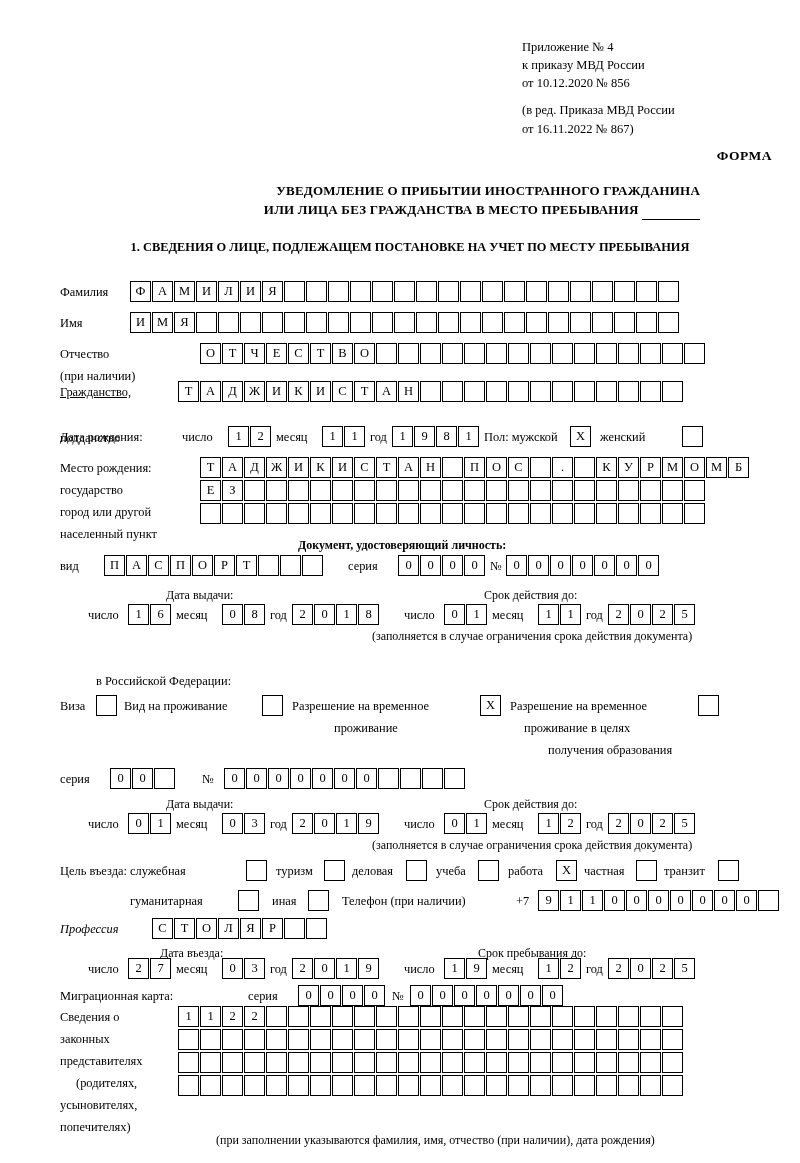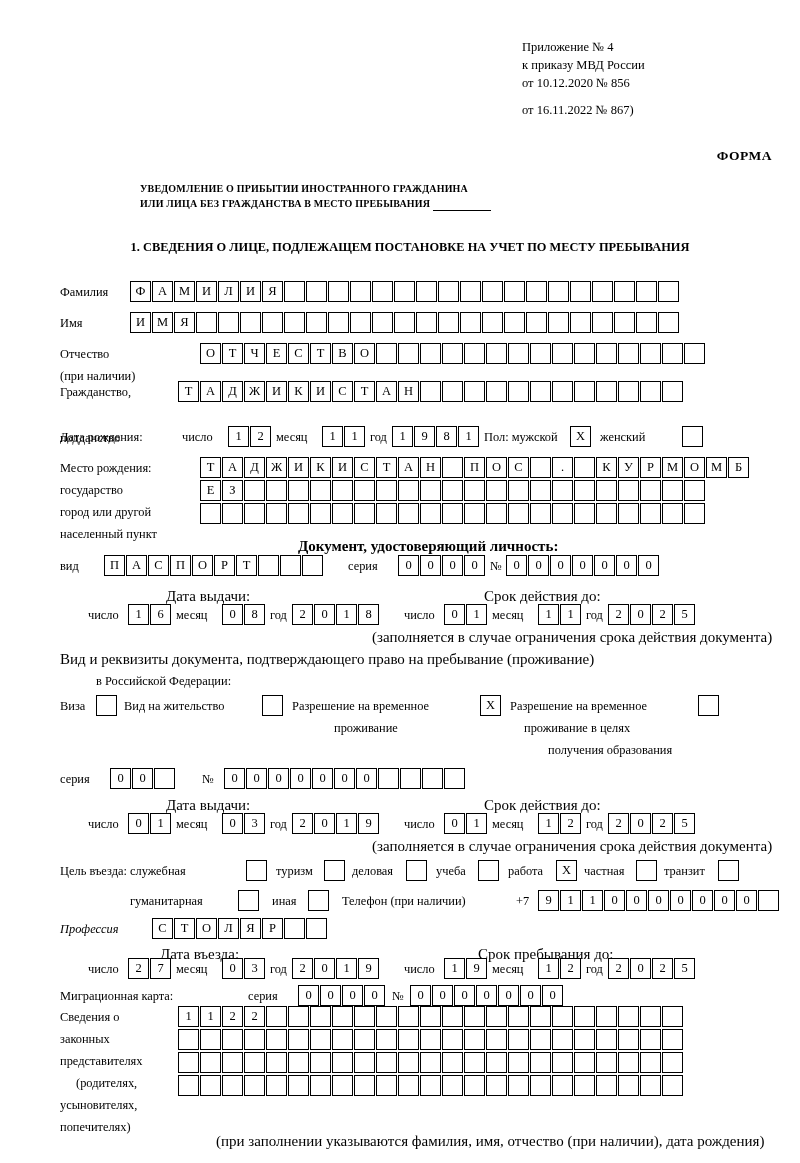--- a/index.html
+++ b/index.html
@@ -10,28 +10,28 @@
     position:relative;
   }
   .page{width:800px;min-height:1163px;position:relative;padding:0;box-sizing:border-box;}
 
   
   .hdr{position:absolute;right:28px;top:38px;text-align:left;font-size:12.5px;line-height:1.45;width:250px;}
   .hdr .l{white-space:nowrap;}
   .hdr .gap{height:9px;}
   .forma{position:absolute;right:28px;top:148px;font-weight:bold;font-size:13.5px;letter-spacing:.5px;}
 
-  .title{position:absolute;left:140px;top:182px;width:560px;text-align:left;font-weight:bold;font-size:10px;line-height:1.45;letter-spacing:.2px;}
+  .title{position:absolute;left:140px;top:182px;width:560px;text-align:right;font-weight:bold;font-size:13px;line-height:1.45;letter-spacing:.2px;}
   .title .ul{display:inline-block;border-bottom:1px solid #000;width:58px;vertical-align:bottom;height:13px;}
 
   .sect1{position:absolute;left:60px;top:240px;width:700px;text-align:center;font-weight:bold;font-size:12.4px;}
 
   
   .lbl{position:absolute;font-size:12.4px;white-space:nowrap;}
-  .lbl.sm{font-size:15px;}
+  .lbl.sm{font-size:12px;}
   .lbl.b{font-weight:bold;}
 
   
   .boxrow{position:absolute;display:flex;}
   .bx{
     width:21px;height:21px;border:1px solid #000;
     box-sizing:border-box;margin-right:1px;
     font-size:12.5px;line-height:19px;text-align:center;
     font-family:"Liberation Serif", serif;
     background:#fff;
@@ -43,20 +43,21 @@
 </head>
 <body>
 
 <div class="page">
 
   <div class="hdr">
     <div class="l">Приложение № 4</div>
     <div class="l">к приказу МВД России</div>
     <div class="l">от 10.12.2020 № 856</div>
     <div class="gap"></div>
+    <div class="l">(в ред. Приказа МВД России</div>
     <div class="l">от 16.11.2022 № 867)</div>
   </div>
   <div class="forma">ФОРМА</div>
 
   <div class="title">
     <div>УВЕДОМЛЕНИЕ О ПРИБЫТИИ ИНОСТРАННОГО ГРАЖДАНИНА</div>
     <div><span>ИЛИ ЛИЦА БЕЗ ГРАЖДАНСТВА В МЕСТО ПРЕБЫВАНИЯ</span> <span class="ul"></span></div>
   </div>
 
   <div class="sect1">1. СВЕДЕНИЯ О ЛИЦЕ, ПОДЛЕЖАЩЕМ ПОСТАНОВКЕ НА УЧЕТ ПО МЕСТУ ПРЕБЫВАНИЯ</div>
@@ -140,21 +141,21 @@
       <div class="bx"></div>
       <div class="bx"></div>
       <div class="bx"></div>
       <div class="bx"></div>
       <div class="bx"></div>
       <div class="bx"></div>
       <div class="bx"></div>
       <div class="bx"></div>
     </div>
 
-  <div class="lbl" style="left:60px;top:385px;">Гражданство,</div>
+  <div class="lbl" style="left:60px;top:385px;text-decoration:underline;">Гражданство,</div>
   <div class="lbl" style="left:60px;top:407px;margin-top:24px;">подданство</div>
   <div class="boxrow" id="r-citizenship" style="left:178px;top:381px;">
       <div class="bx">Т</div>
       <div class="bx">А</div>
       <div class="bx">Д</div>
       <div class="bx">Ж</div>
       <div class="bx">И</div>
       <div class="bx">К</div>
       <div class="bx">И</div>
       <div class="bx">С</div>
@@ -346,26 +347,25 @@
   <div class="lbl" style="left:586px;top:608px;">год</div>
   <div class="boxrow" id="r-vyear" style="left:608px;top:604px;">
       <div class="bx">2</div>
       <div class="bx">0</div>
       <div class="bx">2</div>
       <div class="bx">5</div>
     </div>
 
   <div class="lbl sm" style="left:372px;top:629px;">(заполняется в случае ограничения срока действия документа)</div>
 
-  <div class="lbl sm" style="left:60px;top:651px;">Вид и реквизиты документа, подтверждающего право на пребывание (проживание)</div>
   <div class="lbl" style="left:60px;top:674px;margin-left:36px;">в Российской Федерации:</div>
 
   <div class="lbl" style="left:60px;top:699px;">Виза</div>
   <div class="inlinebox" style="left:96px;top:695px;"><span class="chk"></span></div>
-  <div class="lbl" style="left:124px;top:699px;">Вид на жительство</div>
+  <div class="lbl" style="left:124px;top:699px;">Вид на проживание</div>
   <div class="inlinebox" style="left:262px;top:695px;"><span class="chk"></span></div>
   <div class="lbl" style="left:292px;top:699px;">Разрешение на временное</div>
   <div class="lbl" style="left:334px;top:721px;">проживание</div>
   <div class="inlinebox" style="left:480px;top:695px;"><span class="chk">X</span></div>
   <div class="lbl" style="left:510px;top:699px;">Разрешение на временное</div>
   <div class="lbl" style="left:524px;top:721px;">проживание в целях</div>
   <div class="lbl" style="left:548px;top:743px;">получения образования</div>
   <div class="inlinebox" style="left:698px;top:695px;"><span class="chk"></span></div>
 
   <div class="lbl" style="left:60px;top:772px;">серия</div>

